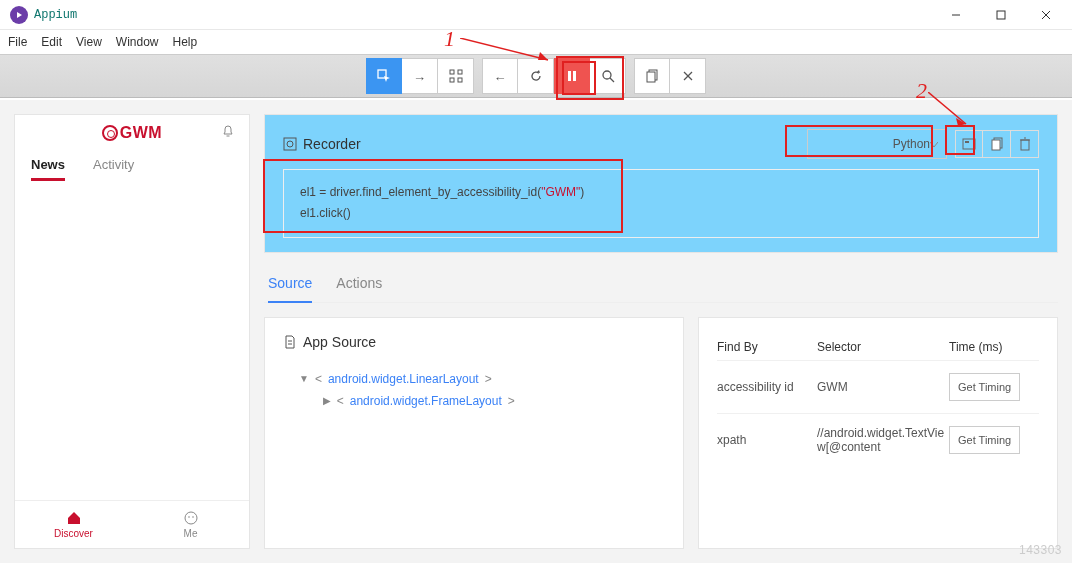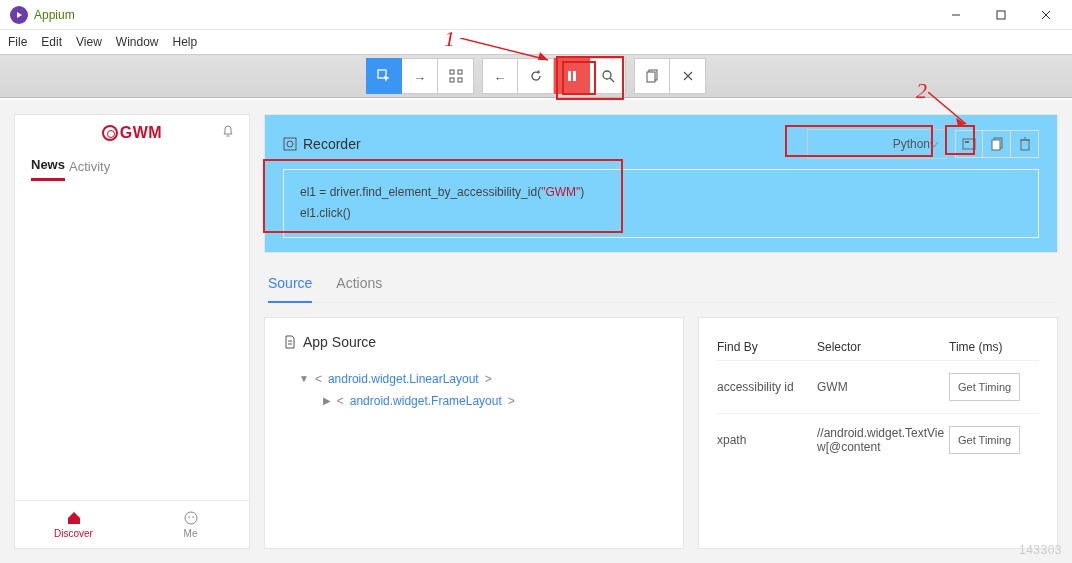--- a/index.html
+++ b/index.html
@@ -2,21 +2,21 @@
 <html><head>
 <meta charset="utf-8">
 <style>
 * { box-sizing: border-box; margin: 0; padding: 0; font-family: "Segoe UI", Arial, sans-serif; }
 body { width: 1072px; height: 563px; background: #fff; position: relative; overflow: hidden; }
 
 
 .titlebar { height: 30px; display: flex; align-items: center; padding: 0 4px; border-bottom: 1px solid #e8e8e8; }
 .titlebar .app-icon { width: 18px; height: 18px; border-radius: 50%; background: #6b3da8; display: flex; align-items: center; justify-content: center; margin: 0 6px; }
 .titlebar .app-icon svg { width: 10px; height: 10px; }
-.titlebar .app-title { font-size: 12px; color: #4d7c0f; }
+.titlebar .app-title { font-size: 12px; color: #0f766e; font-family: Liberation Mono, monospace; }
 .win-controls { margin-left: auto; display: flex; }
 .win-controls div { width: 45px; height: 30px; display: flex; align-items: center; justify-content: center; font-size: 12px; }
 
 
 .menubar { height: 24px; display: flex; align-items: center; padding: 0 8px; gap: 14px; font-size: 12px; color: #333; }
 
 
 .toolbar-strip { height: 44px; background: linear-gradient(#e0e0e0,#d6d6d6); border-top: 1px solid #ccc; border-bottom: 1px solid #bbb; display: flex; align-items: center; justify-content: center; position: relative; }
 .tb-group { display: flex; margin: 0 4px; }
 .tb-btn { width: 36px; height: 36px; background: #fff; border: 1px solid #ccc; display: flex; align-items: center; justify-content: center; color: #555; font-size: 13px; }
@@ -29,21 +29,21 @@
 .red-box-anno { position: absolute; border: 2px solid #e02020; pointer-events: none; z-index: 40; }
 
 
 .workspace { position: absolute; top: 100px; left: 0; right: 0; bottom: 0; background: #f3f3f3; display: flex; gap: 14px; padding: 14px; }
 .phone-panel { width: 236px; background: #fff; border: 1px solid #e5e5e5; display: flex; flex-direction: column; }
 .phone-header { height: 36px; display: flex; align-items: center; justify-content: center; position: relative; }
 .gwm-logo { display: flex; align-items: center; gap: 2px; color: #c8102e; font-weight: 700; font-size: 16px; letter-spacing: 0.5px; }
 .gwm-logo .ring { width: 16px; height: 16px; border: 2px solid #c8102e; border-radius: 50%; position: relative; }
 .gwm-logo .ring::after { content:""; position:absolute; left:3px; top:3px; width:6px; height:6px; border:1.5px solid #c8102e; border-radius:50%; }
 .bell { position: absolute; right: 14px; top: 10px; width: 14px; height: 14px; }
-.phone-tabs { display: flex; gap: 4px; padding: 6px 16px 0; font-size: 13px; align-items: center; }
+.phone-tabs { display: flex; gap: 28px; padding: 6px 16px 0; font-size: 13px; }
 .phone-tabs .tab { color: #888; padding-bottom: 6px; }
 .phone-tabs .tab.active { color: #222; font-weight: 700; border-bottom: 3px solid #c8102e; }
 .phone-bottom { margin-top: auto; height: 48px; display: flex; border-top: 1px solid #eee; }
 .phone-bottom .nav { flex: 1; display: flex; flex-direction: column; align-items: center; justify-content: center; font-size: 10px; color: #888; gap: 2px; }
 .phone-bottom .nav.active { color: #c8102e; }
 .phone-bottom .nav .ic { width: 16px; height: 16px; }
 
 .right-col { flex: 1; display: flex; flex-direction: column; gap: 14px; min-width: 0; }
 .card { background: #7dd3fc; border: 1px solid #e5e5e5; padding: 14px 18px; }
 .card-header { display: flex; align-items: center; margin-bottom: 10px; }

